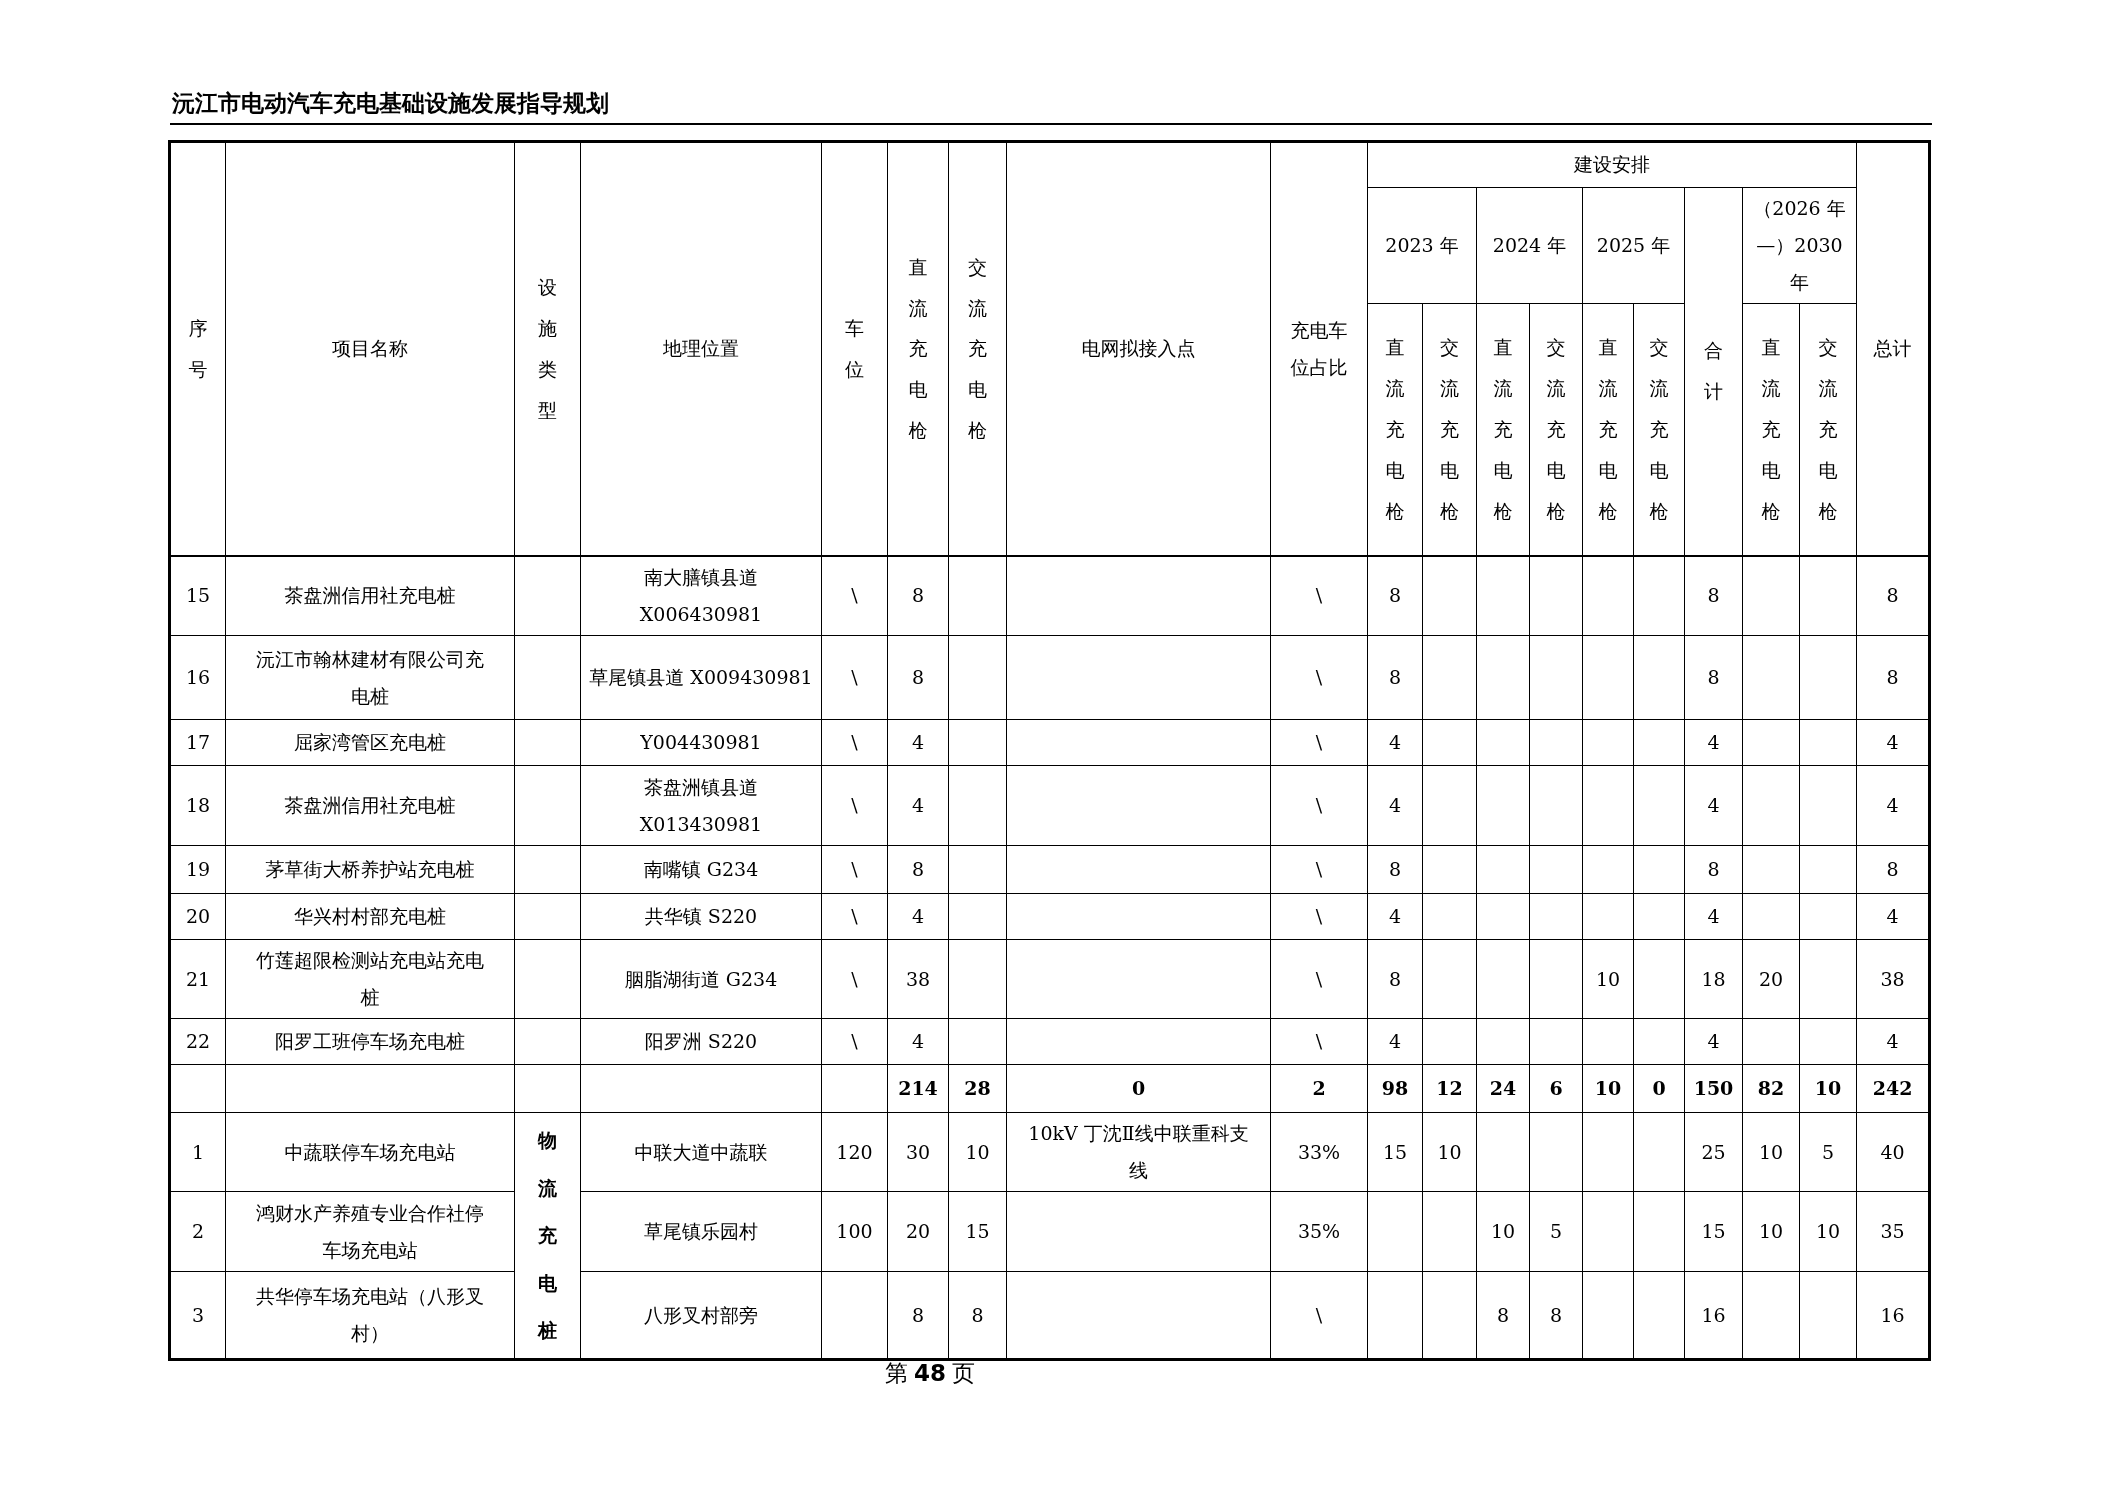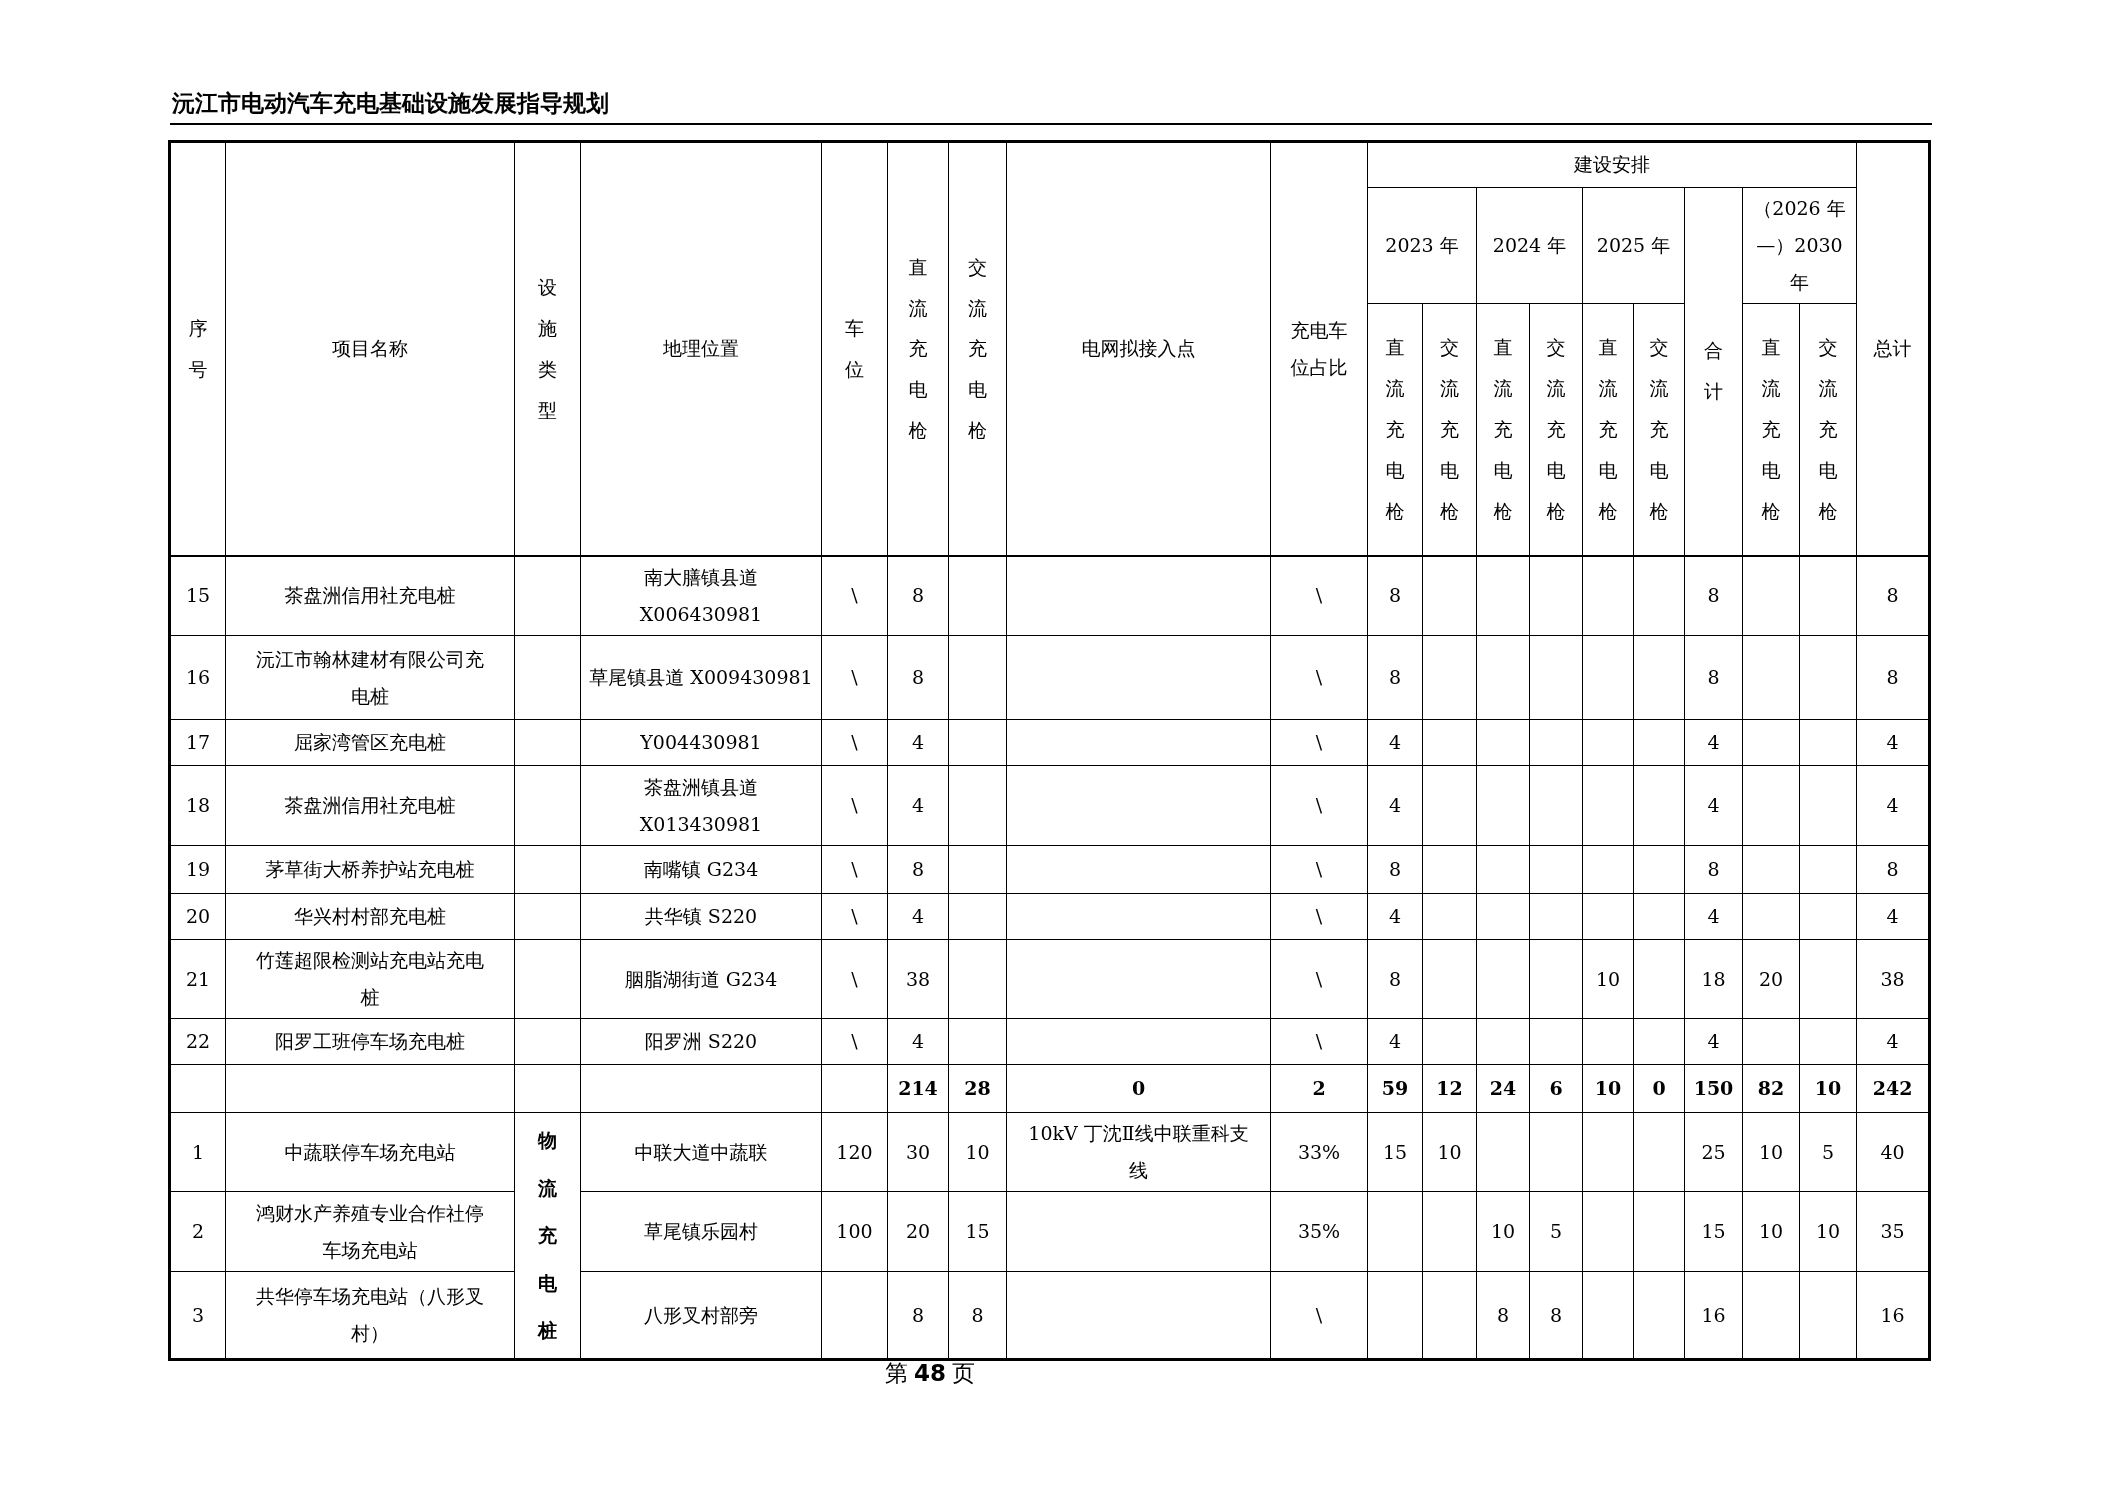--- a/index.html
+++ b/index.html
@@ -278,21 +278,21 @@
         <tr class="subtotal-row" style="height: 48px;">
           <td></td>
           <td></td>
           <td></td>
           <td></td>
           <td></td>
           <td>214</td>
           <td>28</td>
           <td>0</td>
           <td>2</td>
-          <td>59</td>
+          <td>98</td>
           <td>12</td>
           <td>24</td>
           <td>6</td>
           <td>10</td>
           <td>0</td>
           <td>150</td>
           <td>82</td>
           <td>10</td>
           <td>242</td>
         </tr>

